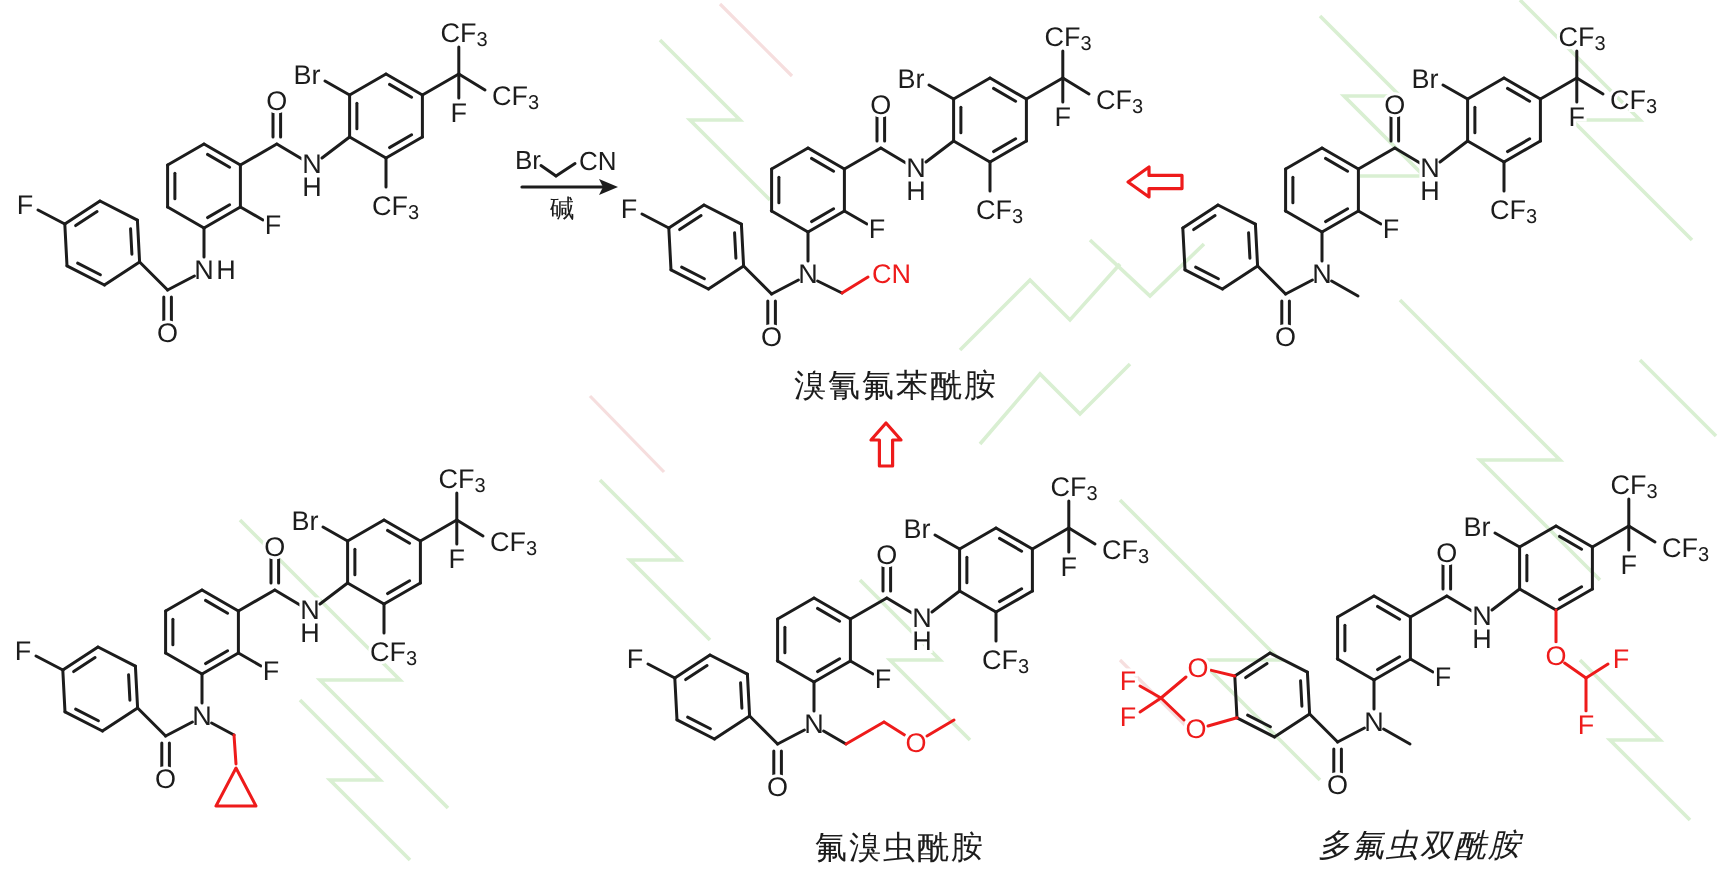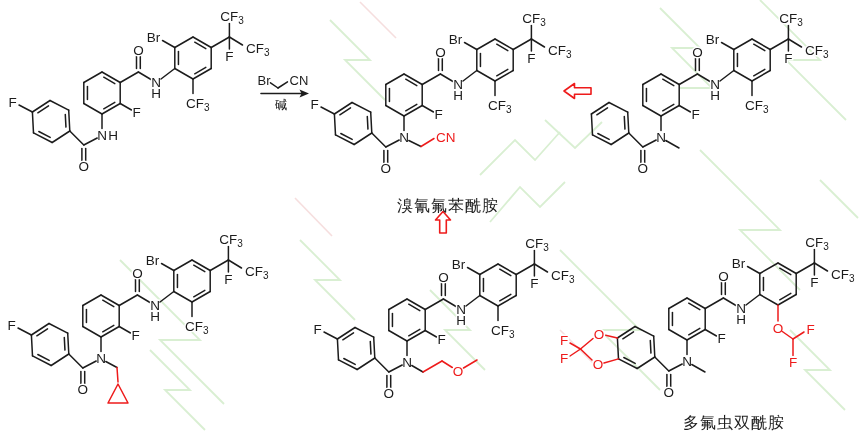--- a/index.html
+++ b/index.html
@@ -420,15 +420,16 @@
         <line x1="278" y1="88" x2="287.5" y2="81.8" stroke="#1c1c1c" stroke-width="1.5" stroke-linecap="round"></line>
         <text x="289.5" y="80.5" fill="#1c1c1c" font-size="13" text-anchor="start" dominant-baseline="central" font-family="&quot;Liberation Sans&quot;,sans-serif" paint-order="stroke" stroke="#ffffff" stroke-width="3">CN</text>
         <line x1="261" y1="93.5" x2="303" y2="93.5" stroke="#1c1c1c" stroke-width="1.6" stroke-linecap="round"></line>
         <polygon points="309,93.5 299.5,89.5 301.5,93.5 299.5,97.5" fill="#1c1c1c"></polygon>
         <text x="281" y="104.5" fill="#1c1c1c" font-size="12.5" text-anchor="middle" dominant-baseline="central" font-family="&quot;Liberation Sans&quot;,sans-serif" paint-order="stroke" stroke="#ffffff" stroke-width="3">碱</text>
       </g>
       <polygon points="564,91 574.5,83.5 574.5,87.7 591,87.7 591,94.3 574.5,94.3 574.5,98.5" fill="none" stroke="#ee1b1b" stroke-width="1.6" stroke-linejoin="round"></polygon>
       <polygon points="443,211.5 435.5,220 439.7,220 439.7,233 446.3,233 446.3,220 450.5,220" fill="none" stroke="#ee1b1b" stroke-width="1.6" stroke-linejoin="round"></polygon>
     </svg>
 
-  <div class="cname" style="left:338px;top:196px;">溴氰氟苯酰胺</div>
-  <div class="cname" style="left:624px;top:413px;">多氟虫双酰胺</div>
+  <div class="cname" style="left:338px;top:183px;">溴氰氟苯酰胺</div>
+  <div class="cname" style="left:340px;top:414px;">氟溴虫酰胺</div>
+  <div class="cname" style="left:600px;top:413px;font-style:italic;">多氟虫双酰胺</div>
 </div>
 
 </body></html>

